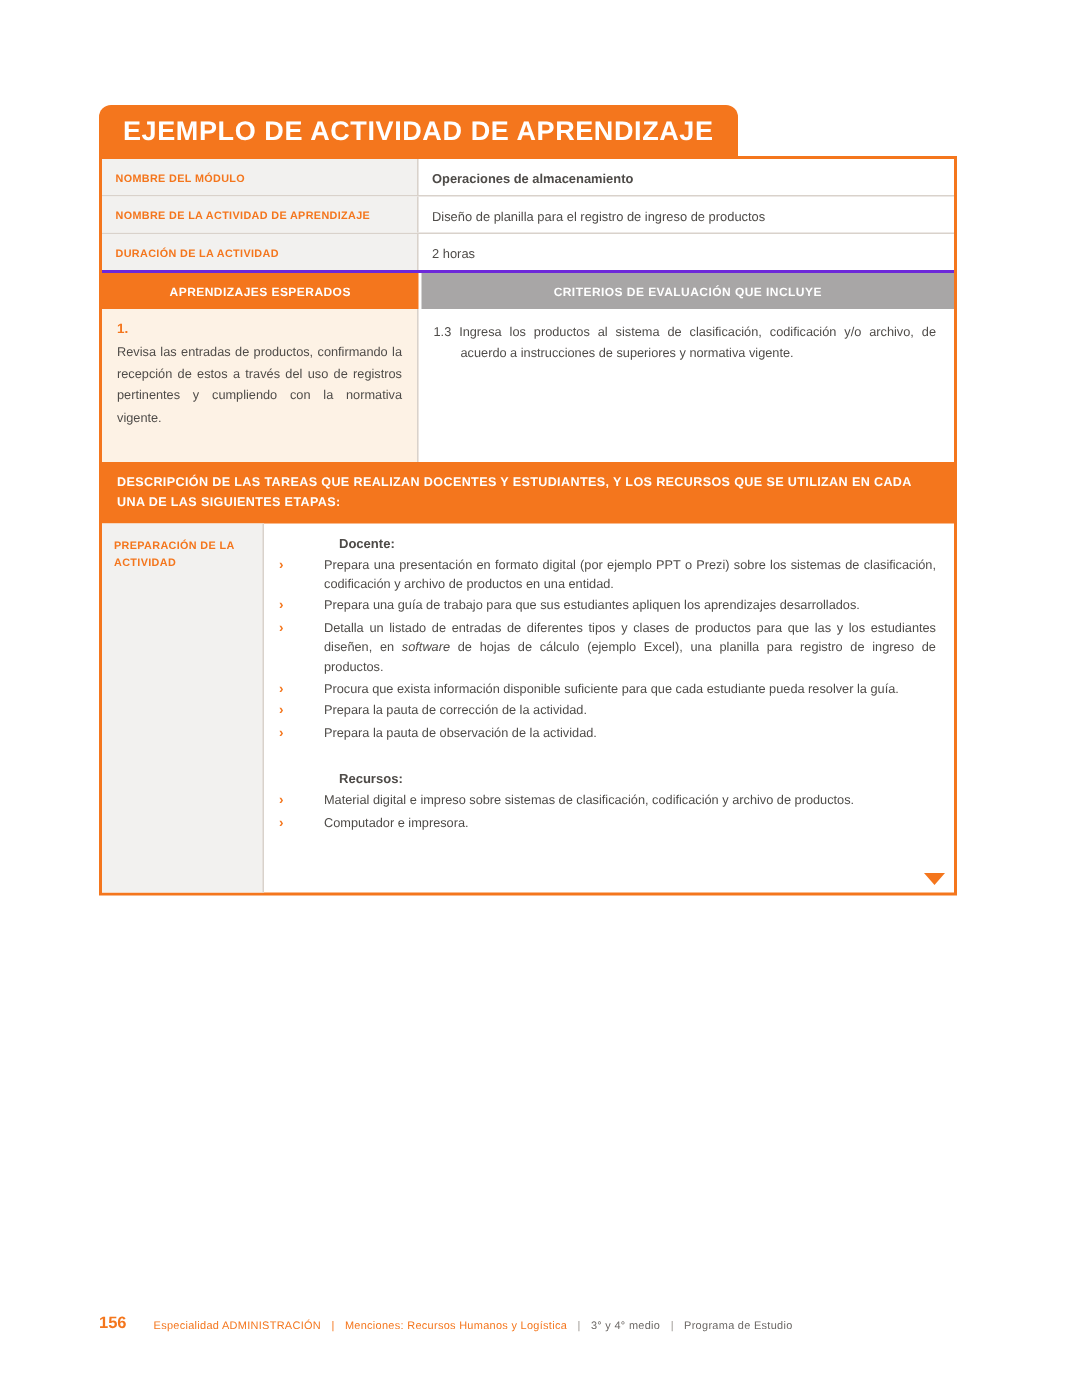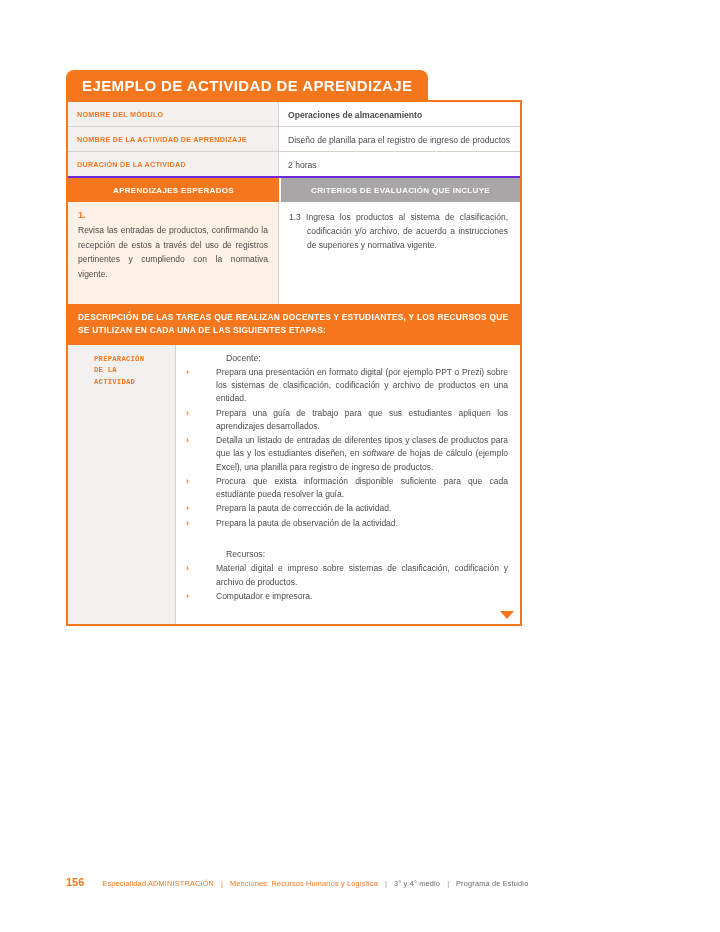--- a/index.html
+++ b/index.html
@@ -12,32 +12,32 @@
     overflow: hidden;
   }
   .content { position: absolute; left: 66px; top: 70px; width: 572px; }
 
   
   .title-tab {
     display: inline-block;
     background: #f4761d;
     color: #ffffff;
     font-weight: bold;
-    font-size: 15px;
+    font-size: 18px;
     letter-spacing: 0.4px;
     padding: 7px 16px 6px 16px;
     border-radius: 8px 8px 0 0;
     min-width: 300px;
   }
 
   
   .doc-table {
     border: 2px solid #f4761d;
     background: #ffffff;
-    width: 456px;
+    width: 572px;
   }
   .row { display: grid; }
   .info-row { grid-template-columns: 211px 1fr; border-top: 1px solid #d9d2cb; }
   .info-row:first-child { border-top: none; }
   .cell { padding: 6px 9px 5px 9px; }
   .label-cell {
     background: #f2f1ef;
     color: #f4761d;
     font-weight: bold;
     font-size: 7.2px;
@@ -96,28 +96,27 @@
 
   
   .prep-row { grid-template-columns: 108px 1fr; }
   .prep-label {
     background: #f2f1ef;
     color: #f4761d;
     font-weight: bold;
     font-size: 7.2px;
     letter-spacing: 0.25px;
     border-right: 1px solid #d9d2cb;
-    padding: 9px 26px;
+    padding: 9px 8px;
     line-height: 1.6;
     display: block;
     min-height: 246px;
-    font-family: Liberation Mono, monospace;
   }
   .prep-content { position: relative; padding: 8px 12px 20px 10px; min-height: 246px; }
-  .subhead { font-weight: normal; font-size: 8.7px; margin-bottom: 3px; padding-left: 40px; }
+  .subhead { font-weight: bold; font-size: 8.7px; margin-bottom: 3px; padding-left: 40px; }
   .subhead.recursos { margin-top: 19px; }
   .bullet { display: flex; margin-bottom: 1px; }
   .bullet-marker {
     color: #f4761d;
     font-weight: bold;
     font-size: 9px;
     flex: 0 0 10px;
     line-height: 1.5;
   }
   .bullet-text { flex: 1; font-size: 8.5px; line-height: 1.56; text-align: justify; margin-left: 20px; }

